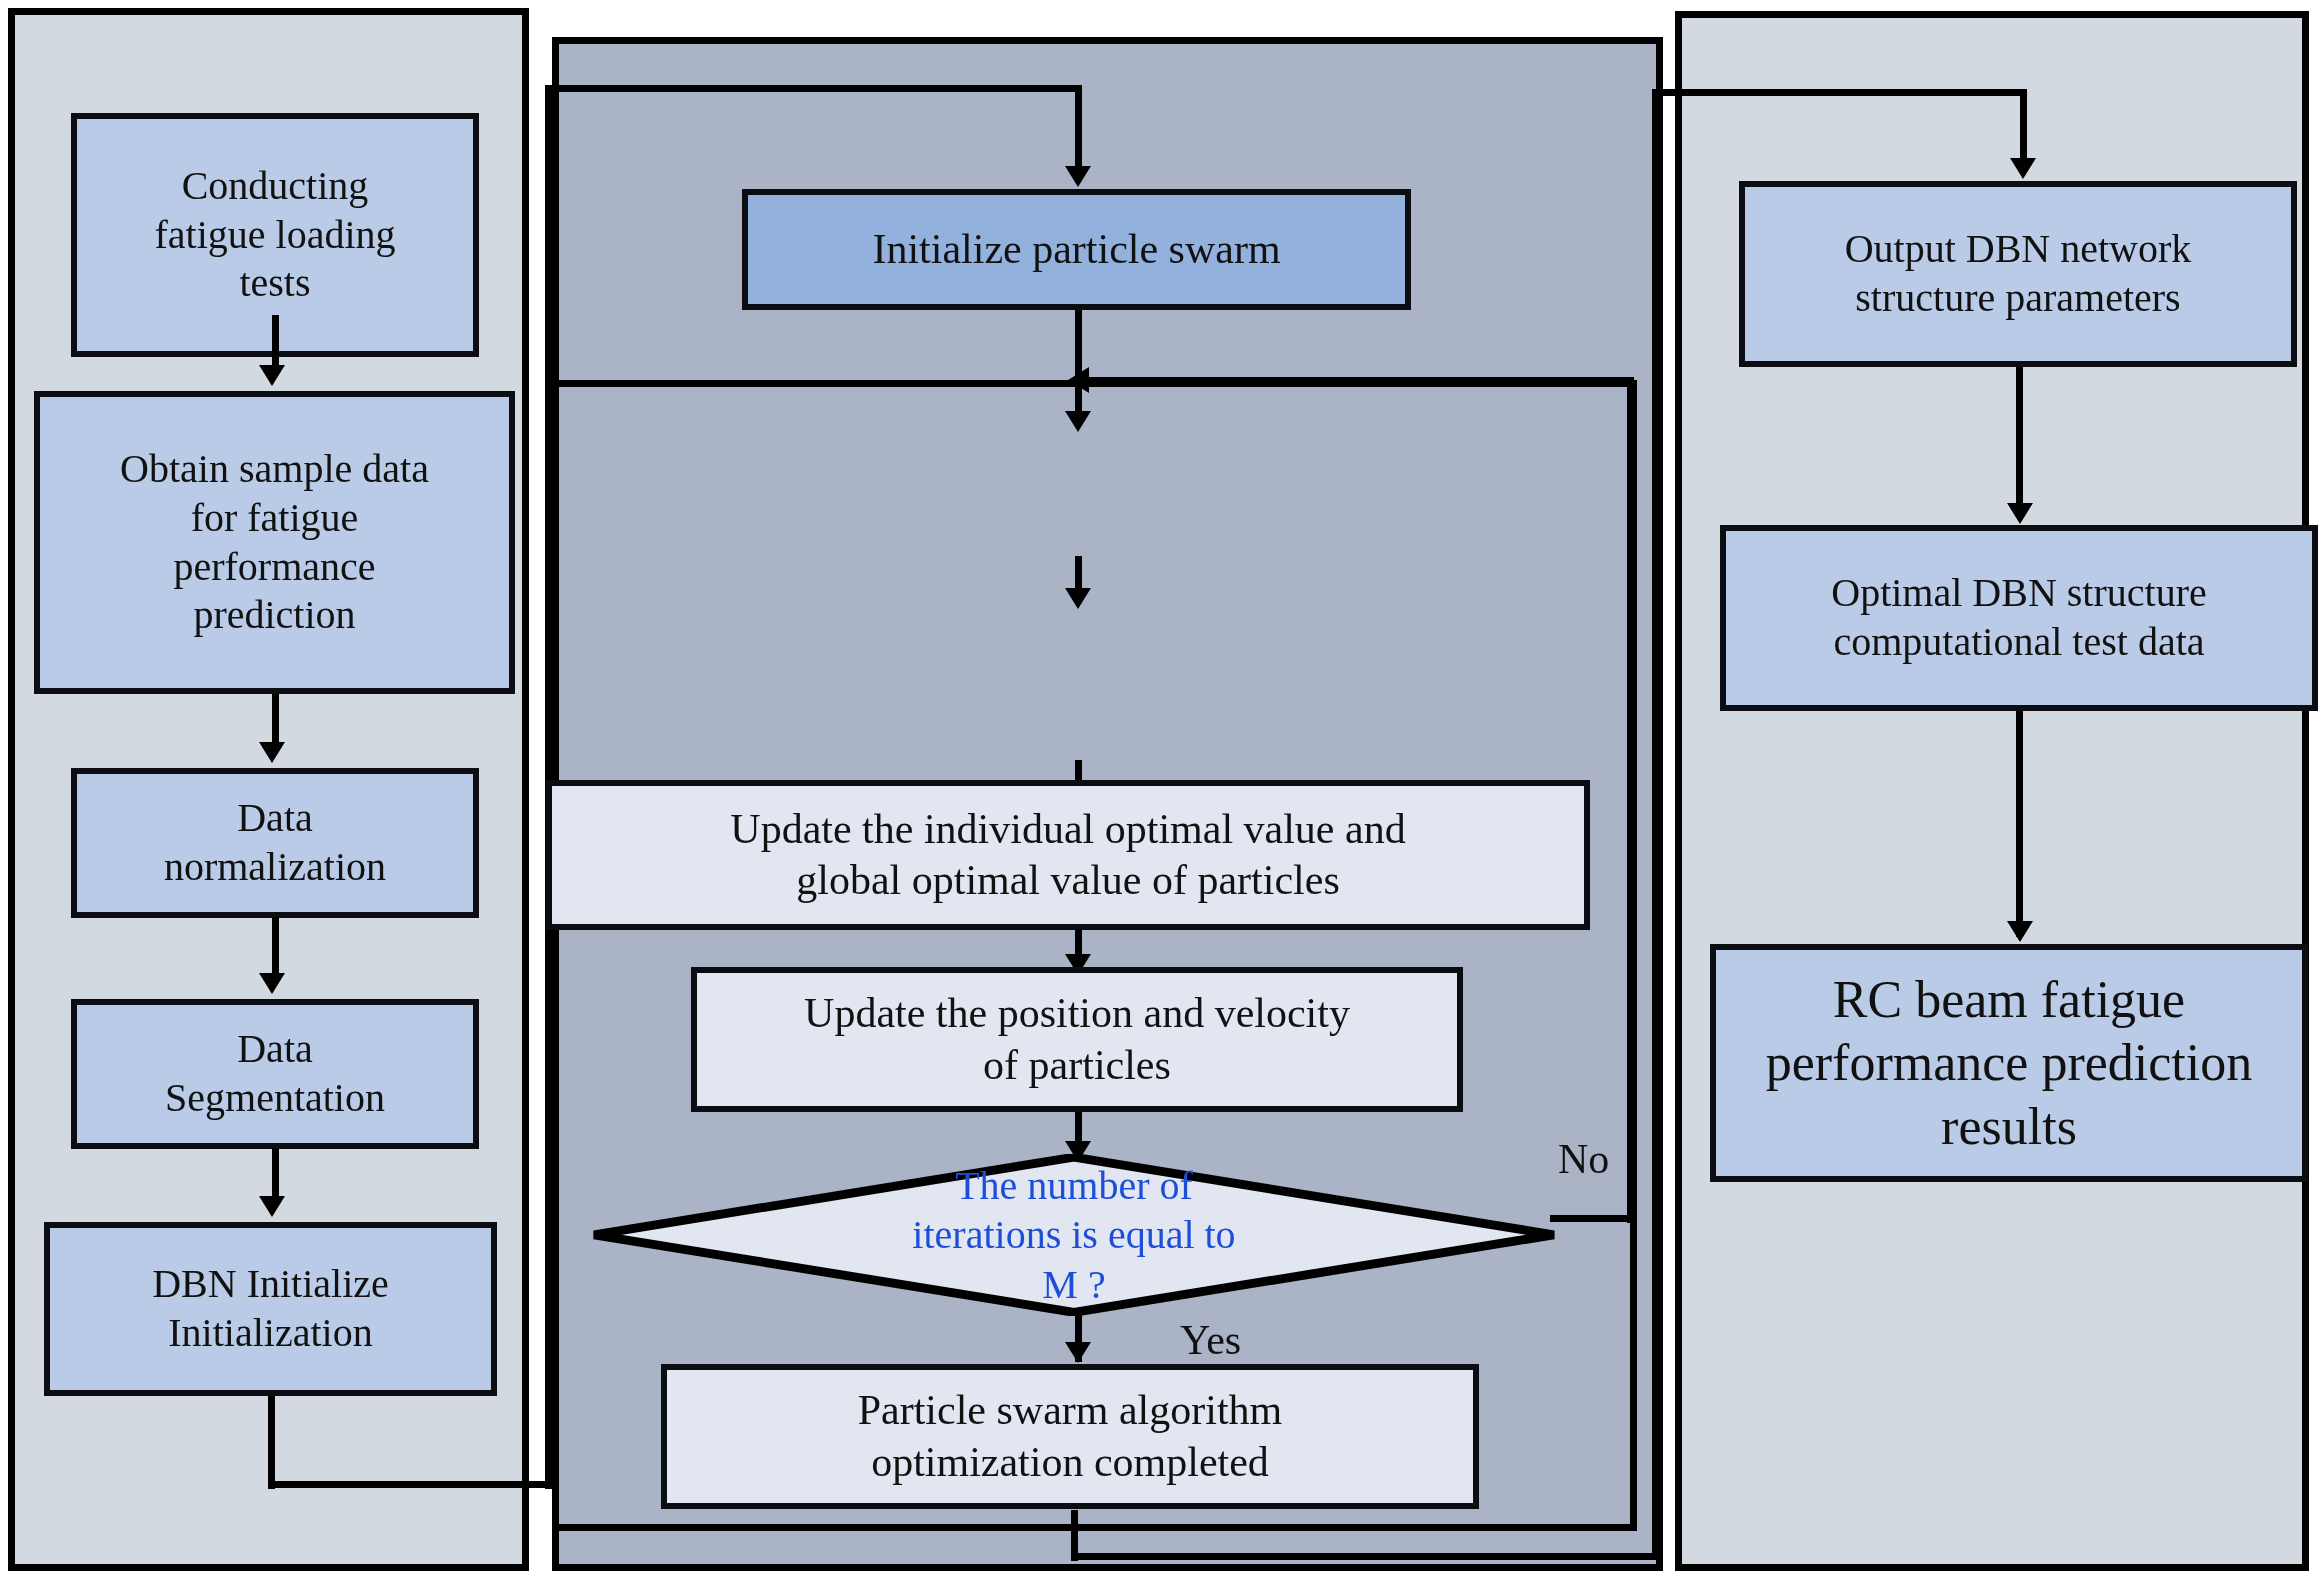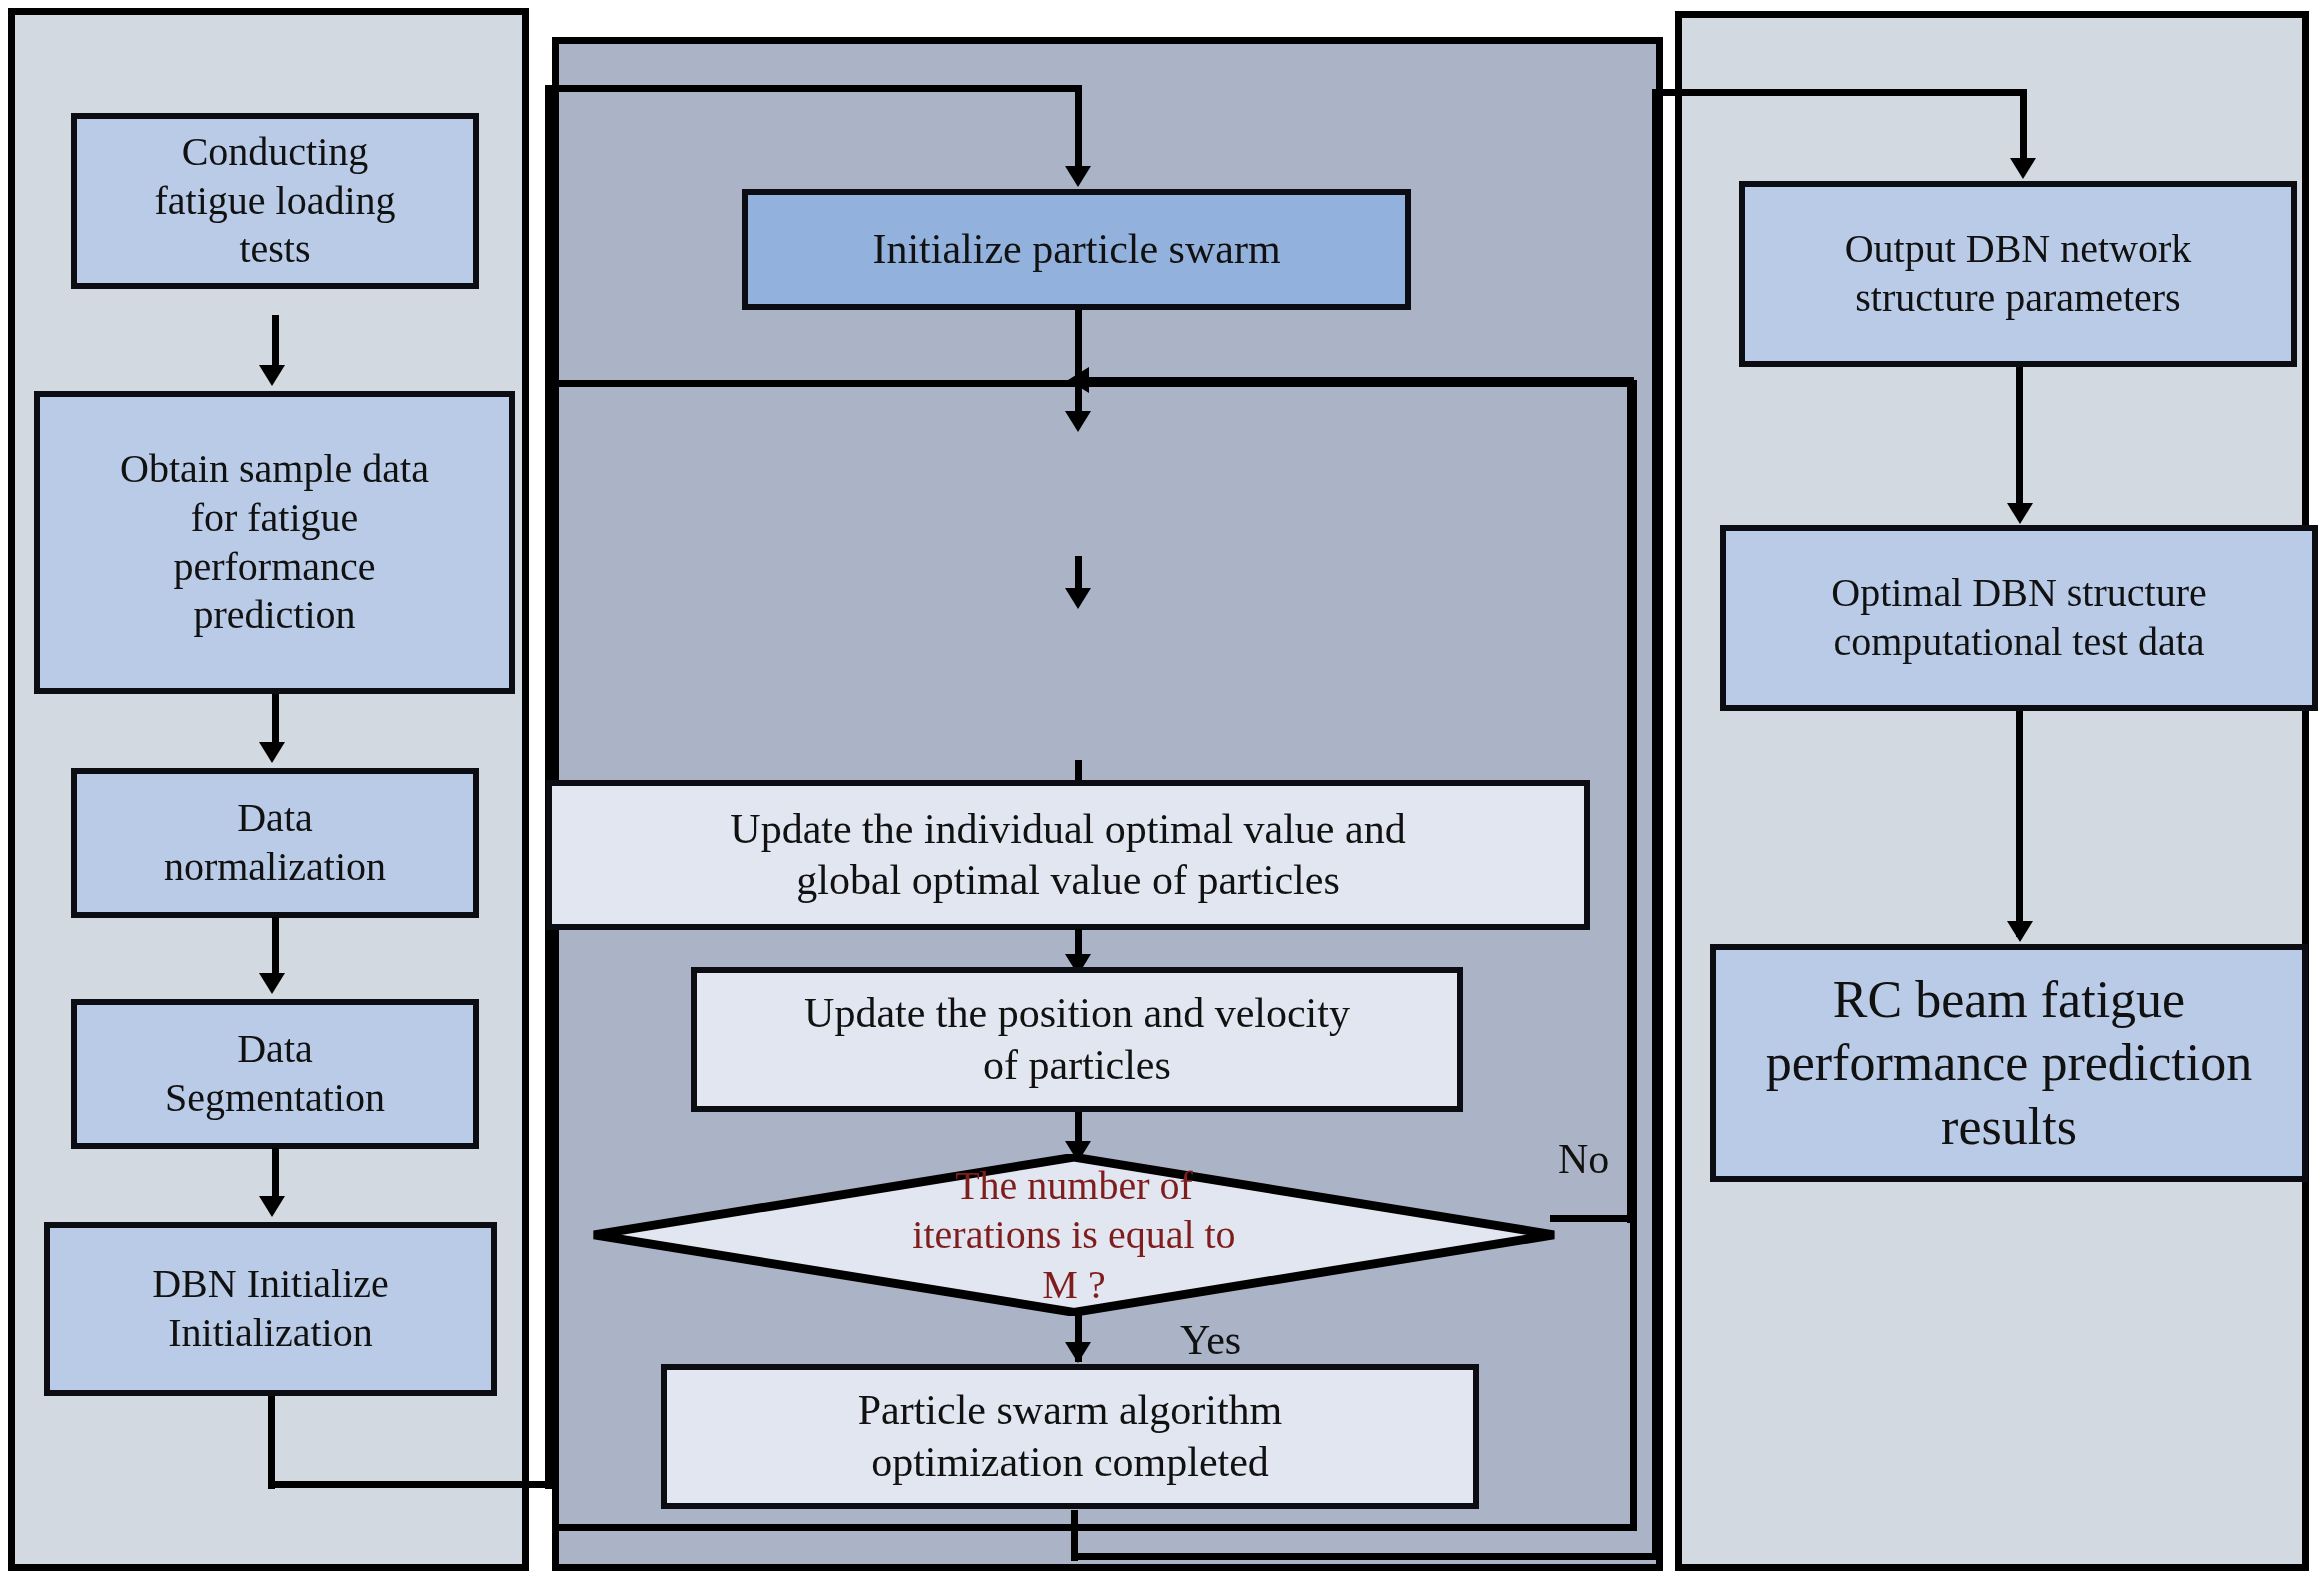--- a/index.html
+++ b/index.html
@@ -25,41 +25,41 @@
   .fill-blue2 {background:#93b1dd;}
   .fill-pale  {background:#e2e6f1;}
 
   .node span{display:block;}
 
   
   .diamond-wrap{position:absolute;}
   .diamond-wrap svg{position:absolute;inset:0;}
   .diamond-text{
     position:absolute;inset:0;display:flex;align-items:center;justify-content:center;
-    text-align:center;color:#7f1d1d;line-height:1.24;pointer-events:none;
+    text-align:center;color:#1d4ed8;line-height:1.24;pointer-events:none;
   }
 
   
   .ln{position:absolute;background:#000;}
   .hl{height:7.3px;}
   .vl{width:7.3px;}
   .arrow{position:absolute;width:0;height:0;}
   .arrow-down{border-left:13.7px solid transparent;border-right:13.7px solid transparent;border-top:21px solid #000;}
   .arrow-left{border-top:13.7px solid transparent;border-bottom:13.7px solid transparent;border-right:21px solid #000;}
 
   .lbl{position:absolute;color:#111;white-space:nowrap;}
 </style>
 </head>
 <body>
 
 <div id="stage">
 
   <div class="panel panel-left" style="left:8px;top:8px;width:521px;height:1563px;"></div>
 
-  <div class="node fill-blue" style="left:71px;top:113px;width:408px;height:176px;font-size:40px;text-align:center;">
+  <div class="node fill-blue" style="left:71px;top:113px;width:408px;height:244px;font-size:40px;text-align:center;">
     <span style="white-space:pre-line">Conducting
 fatigue loading
 tests</span>
   </div>
 
   <div class="ln vl" style="left:272px;top:315px;height:59px;"></div>
   <div class="arrow arrow-down" style="left:259px;top:365px;"></div>
 
   <div class="node fill-blue" style="left:34px;top:391px;width:481px;height:303px;font-size:40px;">
     <span style="white-space:pre-line">Obtain sample data

